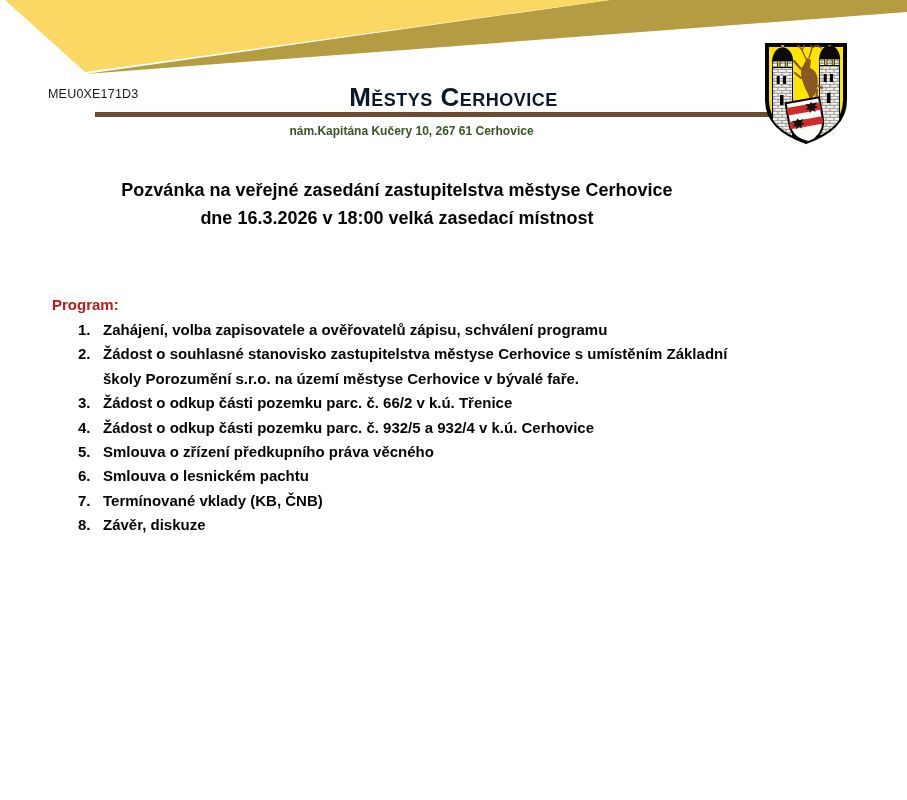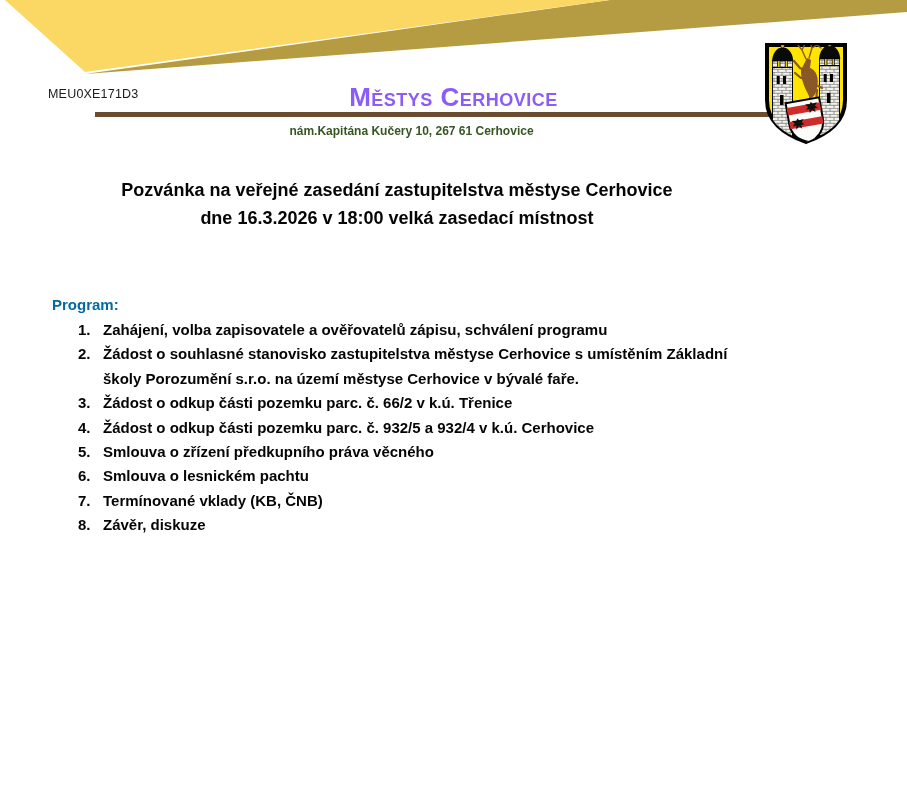--- a/index.html
+++ b/index.html
@@ -10,40 +10,40 @@
   }
   .banner{position:absolute;left:0;top:0;width:907px;height:80px;}
   .doc-code{
     position:absolute;left:48px;top:40px;
     font-size:12.5px;color:#1a1a1a;letter-spacing:0.2px;margin-top:47px;
   }
   .org-title{
     position:absolute;left:0;top:82px;width:907px;
     text-align:center;
     font-variant:small-caps;font-weight:bold;font-size:26px;
-    color:#8b5cf6;letter-spacing:0.5px;
+    color:#0f172a;letter-spacing:0.5px;
   }
   .header-rule{
     position:absolute;left:95px;top:112px;width:677px;height:5px;
     background:#6b4c2f;
   }
   .org-address{
     position:absolute;left:0;top:124px;width:823px;
     text-align:center;font-size:12px;font-weight:600;
     color:#375623;
   }
   .coa{position:absolute;left:764px;top:42px;width:84px;height:104px;}
   .invite-heading{
     position:absolute;left:0;top:176px;width:794px;
     text-align:center;font-size:18px;font-weight:bold;line-height:28px;
     color:#050505;
   }
   .program-label{
     position:absolute;left:52px;top:296px;
-    font-size:15px;font-weight:bold;color:#0369a1;
+    font-size:15px;font-weight:bold;color:#b91c1c;
   }
   .program-list{
     position:absolute;left:78px;top:318px;margin:0;padding:0;
     list-style:none;
   }
   .program-list li{
     display:flex;margin:0;padding:0;
     font-size:15px;font-weight:bold;line-height:24.4px;color:#050505;
   }
   .li-num{width:25px;flex:0 0 25px;}

